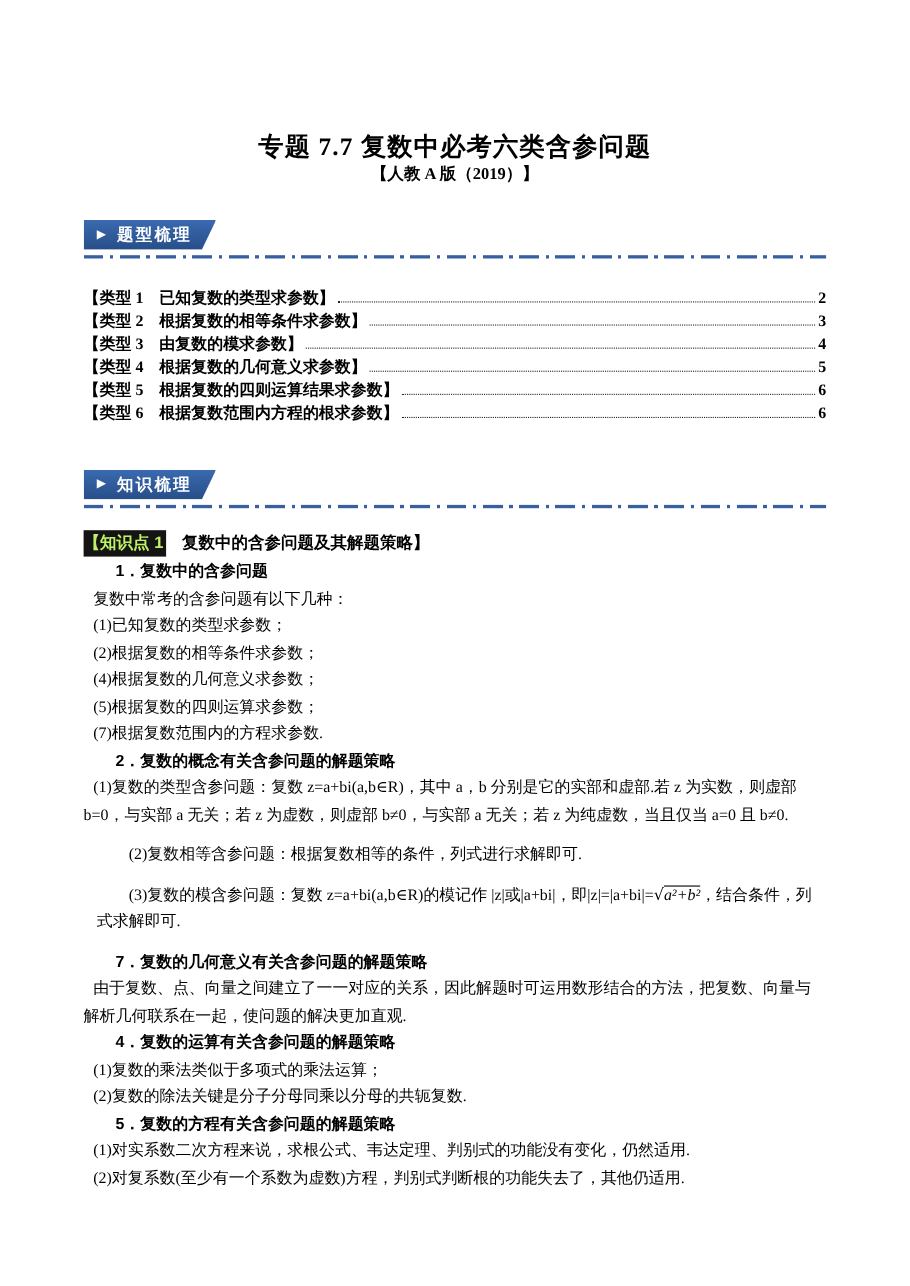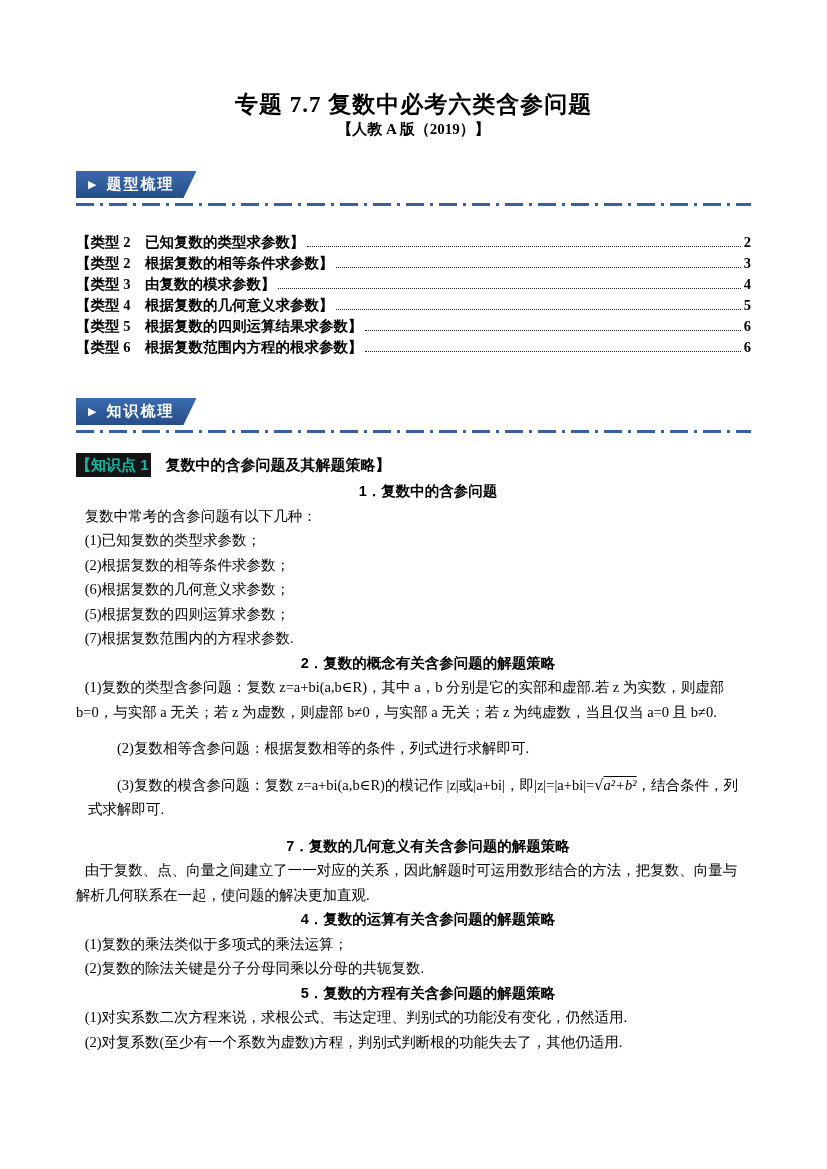--- a/index.html
+++ b/index.html
@@ -5,21 +5,21 @@
   * { box-sizing: border-box; }
   html,body { margin:0; padding:0; background:#ffffff; }
   .page {
     width: 827px;
     height: 1169px;
     margin: 0 auto;
     background: #ffffff;
     color: #000;
     font-family: "Liberation Serif", "DejaVu Serif", serif;
     position: relative;
-    padding: 89px 76px 40px 76px;
+    padding: 118px 76px 40px 76px;
     overflow: hidden;
   }
   .doc-title {
     text-align: center;
     font-size: 23px;
     font-weight: bold;
     letter-spacing: 1px;
     font-family: "Liberation Serif", "DejaVu Serif", serif;
   }
   .doc-subtitle {
@@ -71,40 +71,39 @@
     flex: 1;
     border-bottom: 1.6px dotted #222;
     margin: 0 3px 4px 3px;
     min-width: 20px;
   }
   .toc-page { white-space: nowrap; font-weight: bold; }
   .kp-line { margin-top: 20px; font-size: 15px; line-height: 24px; }
   .kp-badge {
     display: inline-block;
     background: #141414;
-    color: #14b8a6;
+    color: #bef264;
     font-weight: bold;
     padding: 0 2px 0 0;
     font-family: "Liberation Sans", "DejaVu Sans", sans-serif;
   }
   .kp-title {
     font-weight: bold;
     font-family: "Liberation Sans", "DejaVu Sans", sans-serif;
     text-align: right;
   }
   .body-text { margin-top: 2px; font-size: 14.5px; line-height: 24.5px; }
   .p { margin: 0; text-indent: 0.6em; }
   .p-lg { margin: 12px; text-indent: 2em; }
   .h-bold {
     margin: 0;
     text-indent: 2em;
     font-weight: bold;
     font-family: "Liberation Sans", "DejaVu Sans", sans-serif;
     font-size: 14.5px;
-    text-align: center;
   }
   .sqrt-sign { font-family: "DejaVu Sans", sans-serif; }
   .sqrt-radicand { text-decoration: overline; font-style: italic; }
 </style>
 </head>
 <body>
 
 <div class="page">
 
   <div class="doc-title">专题 7.7 复数中必考六类含参问题</div>
@@ -113,21 +112,21 @@
   <div class="banner-wrap">
     <div class="banner">
       <span class="tri">▶</span>
       <span>题型梳理</span>
     </div>
     <div class="dashdot"></div>
   </div>
 
   <div class="toc">
     <div class="toc-row">
-      <span class="toc-label">【类型 2　已知复数的类型求参数】</span>
+      <span class="toc-label">【类型 1　已知复数的类型求参数】</span>
       <span class="toc-dots"></span>
       <span class="toc-page">2</span>
     </div>
     <div class="toc-row">
       <span class="toc-label">【类型 2　根据复数的相等条件求参数】</span>
       <span class="toc-dots"></span>
       <span class="toc-page">3</span>
     </div>
     <div class="toc-row">
       <span class="toc-label">【类型 3　由复数的模求参数】</span>
@@ -162,21 +161,21 @@
   <div class="kp-line">
     <span class="kp-badge">【知识点 1</span><span class="kp-title">　复数中的含参问题及其解题策略】</span>
   </div>
 
   <div class="body-text">
 
     <p class="h-bold">1．复数中的含参问题</p>
     <p class="p">复数中常考的含参问题有以下几种：</p>
     <p class="p">(1)已知复数的类型求参数；</p>
     <p class="p">(2)根据复数的相等条件求参数；</p>
-    <p class="p">(6)根据复数的几何意义求参数；</p>
+    <p class="p">(4)根据复数的几何意义求参数；</p>
     <p class="p">(5)根据复数的四则运算求参数；</p>
     <p class="p">(7)根据复数范围内的方程求参数.</p>
 
     <p class="h-bold">2．复数的概念有关含参问题的解题策略</p>
     <p class="p">(1)复数的类型含参问题：复数 z=a+bi(a,b∈R)，其中 a，b 分别是它的实部和虚部.若 z 为实数，则虚部 b=0，与实部 a 无关；若 z 为虚数，则虚部 b≠0，与实部 a 无关；若 z 为纯虚数，当且仅当 a=0 且 b≠0.</p>
     <p class="p-lg">(2)复数相等含参问题：根据复数相等的条件，列式进行求解即可.</p>
     <p class="p-lg"><span>(3)复数的模含参问题：复数 z=a+bi(a,b∈R)的模记作 |z|或|a+bi|，即|z|=|a+bi|=</span><span class="sqrt-sign">√</span><span class="sqrt-radicand">a²+b²</span><span>，结合条件，列式求解即可.</span></p>
 
     <p class="h-bold">7．复数的几何意义有关含参问题的解题策略</p>
     <p class="p">由于复数、点、向量之间建立了一一对应的关系，因此解题时可运用数形结合的方法，把复数、向量与解析几何联系在一起，使问题的解决更加直观.</p>

